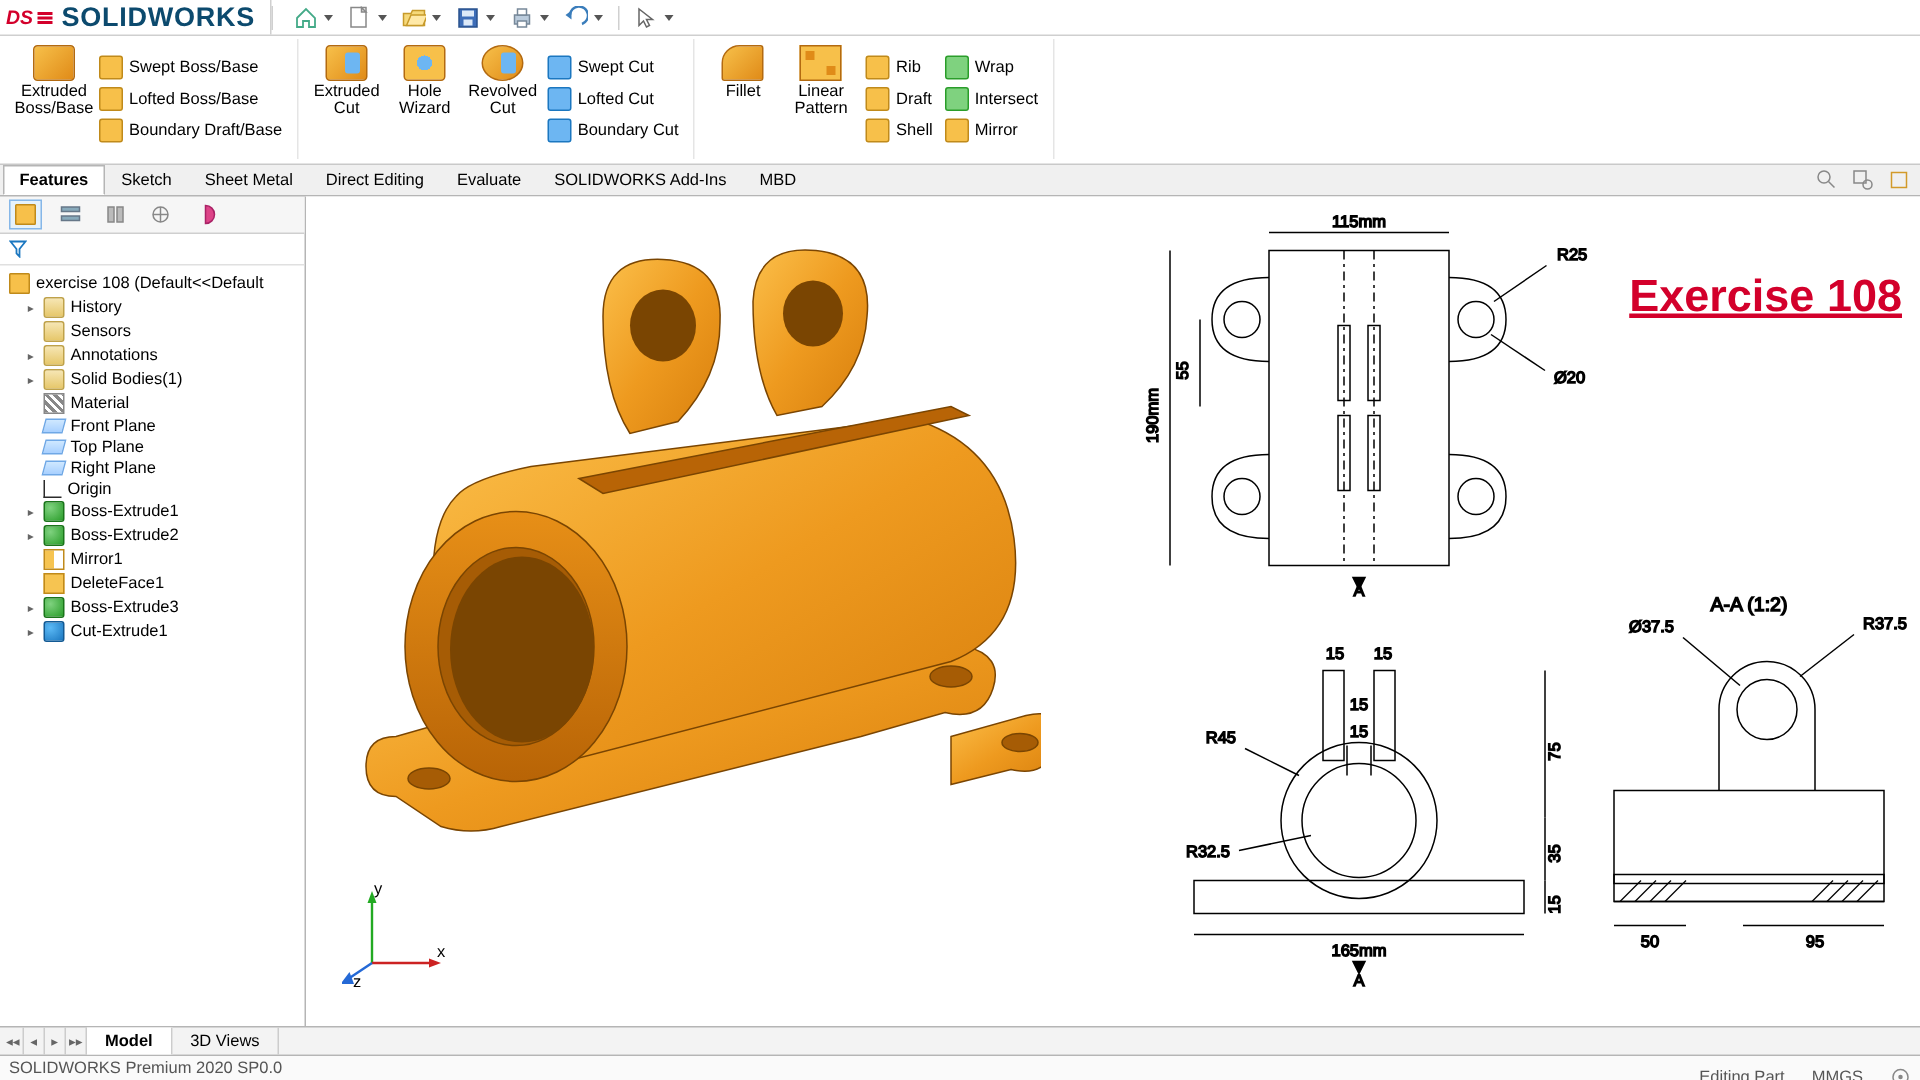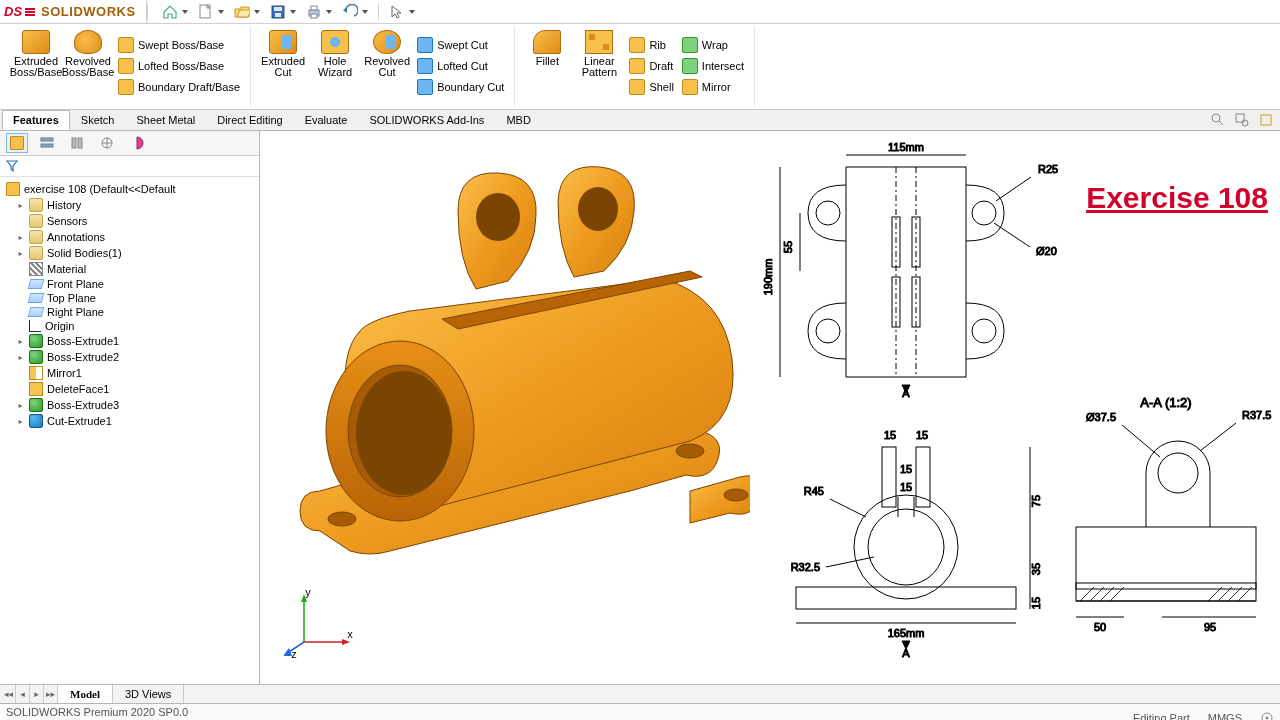--- a/index.html
+++ b/index.html
@@ -4,21 +4,21 @@
 <style>
 * { margin: 0; padding: 0; box-sizing: border-box; font-family: "Segoe UI", Tahoma, sans-serif; font-size: 11px; }
 html, body { width: 1280px; height: 720px; overflow: hidden; background: #fff; }
 
 
 .titlebar { height: 24px; display: flex; align-items: center; background: #fff; border-bottom: 1px solid #cfcfcf; padding: 0 4px; }
 .logo-sw { display: flex; align-items: center; gap: 2px; padding-right: 10px; border-right: 1px solid #d0d0d0; height: 100%; }
 .logo-sw .ds { color: #d3002b; font-style: italic; font-weight: bold; font-size: 13px; }
 .logo-sw .bars { display: flex; flex-direction: column; gap: 1px; margin-left: 1px; }
 .logo-sw .bars span { width: 10px; height: 2px; background: #d3002b; }
-.logo-sw .word { font-weight: bold; letter-spacing: 0.5px; font-size: 13px; color: #a16207; margin-left: 4px; }
+.logo-sw .word { font-weight: bold; letter-spacing: 0.5px; font-size: 18px; color: #0c4a6e; margin-left: 4px; }
 .menubar { display: flex; height: 100%; margin-left: 10px; }
 .menubar .mi { padding: 0 8px; display: flex; align-items: center; cursor: default; }
 .qat { display: flex; align-items: center; gap: 10px; margin-left: 14px; }
 .qat-drop { width: 0; height: 0; border-left: 3px solid transparent; border-right: 3px solid transparent; border-top: 4px solid #555; margin-left: -6px; }
 .qat-sep { width: 1px; height: 16px; background: #d0d0d0; }
 
 
 .ribbon { height: 86px; background: #fff; border-bottom: 1px solid #c9c9c9; display: flex; align-items: stretch; padding: 2px 4px 0 4px; }
 .rgroup { display: flex; border-right: 1px solid #e5e5e5; padding: 0 6px; height: 80px; }
 .bigbtn { display: flex; flex-direction: column; align-items: center; justify-content: flex-start; width: 52px; text-align: center; padding-top: 4px; cursor: default; }
@@ -30,21 +30,21 @@
 
 .cmdtabs { height: 21px; background: #f0f0f0; border-bottom: 1px solid #b5b5b5; display: flex; align-items: stretch; padding-left: 2px; position: relative; }
 .cmdtab { padding: 0 10px; display: flex; align-items: center; border: 1px solid transparent; cursor: default; text-align: right; }
 .cmdtab.active { background: #fff; border: 1px solid #b5b5b5; border-bottom: 1px solid #fff; font-weight: bold; }
 .cmdtabs .right-tools { position: absolute; right: 6px; top: 2px; display: flex; gap: 8px; }
 
 
 .workspace { display: flex; height: 553px; }
 
 
-.treepanel { width: 260px; border-right: 1px solid #b5b5b5; background: #fff; display: flex; flex-direction: column; }
+.treepanel { width: 204px; border-right: 1px solid #b5b5b5; background: #fff; display: flex; flex-direction: column; }
 .treetoolbar { height: 25px; background: #f6f6f6; border-bottom: 1px solid #cfcfcf; display: flex; align-items: center; gap: 8px; padding: 0 6px; }
 .treetoolbar .tb { width: 22px; height: 20px; display: flex; align-items: center; justify-content: center; border: 1px solid transparent; }
 .treetoolbar .tb.active { background: #e6f2fa; border: 1px solid #86b7e8; }
 .tree { padding: 4px 2px; overflow: auto; flex: 1; }
 .node { display: flex; align-items: center; gap: 4px; padding: 1px 2px 1px 4px; cursor: default; white-space: nowrap; }
 .node .exp { width: 9px; height: 9px; display: inline-flex; align-items: center; justify-content: center; color: #666; font-size: 8px; }
 .node.d1 { padding-left: 14px; }
 .ic { width: 14px; height: 14px; display: inline-block; }
 
 
@@ -67,21 +67,21 @@
 
 .overlay-title { position: absolute; right: 12px; top: 50px; color: #d3002b; font-size: 30px; font-weight: 900; text-decoration: underline; font-family: Arial, sans-serif; }
 
 .draw-dim { font-family: Arial, sans-serif; font-size: 11px; fill: #000; text-anchor: middle; }
 
 
 .bottomtabs { height: 19px; border-top: 1px solid #b5b5b5; background: #f3f3f3; display: flex; align-items: stretch; padding-left: 2px; }
 .bt-nav { display: flex; }
 .bt-nav span { width: 14px; display: flex; align-items: center; justify-content: center; font-size: 9px; color: #666; border-right: 1px solid #ccc; }
 .btab { padding: 0 12px; display: flex; align-items: center; border-right: 1px solid #ccc; }
-.btab.active { background: #fff; font-weight: bold; font-family: Liberation Serif, serif; }
+.btab.active { background: #fff; font-weight: bold; }
 
 .statusbar { height: 17px; border-top: 1px solid #b5b5b5; background: #fafafa; display: flex; align-items: center; padding: 0 6px; justify-content: space-between; color: #555; }
 .statusbar .sr { display: flex; gap: 18px; align-items: center; margin-top: 12px; }
 
 
 .ric { width: 28px; height: 24px; }
 .ric-extrude { background: linear-gradient(135deg,#f7c04a,#e08b18); border: 1px solid #b36a10; border-radius: 3px; }
 .ric-revolve { background: radial-gradient(circle at 40% 40%, #f7c04a, #e08b18); border: 1px solid #b36a10; border-radius: 50% 50% 40% 40%; }
 .ric-cutb { background: linear-gradient(135deg,#f7c04a,#e08b18); border: 1px solid #b36a10; border-radius: 3px; position: relative; }
 .ric-cutb::after { content: ""; position: absolute; inset: 4px 4px 4px 12px; background: #6db6f2; border-radius: 2px; }
@@ -166,24 +166,20 @@
       </span>
       <span class="qat-drop"></span>
   </div>
 </div>
 
 <div class="ribbon">
   <div class="rgroup">
     <div class="bigbtn">
         <div class="ric ric-extrude"></div>
         <div class="lbl">Extruded Boss/Base</div>
-      </div>
-    <div class="bigbtn">
-        <div class="ric ric-revolve"></div>
-        <div class="lbl">Revolved Boss/Base</div>
       </div>
     <div class="col">
       <div class="smallbtn">
           <span class="sic sic-y"></span>
           <span>Swept Boss/Base</span>
         </div>
       <div class="smallbtn">
           <span class="sic sic-y"></span>
           <span>Lofted Boss/Base</span>
         </div>

